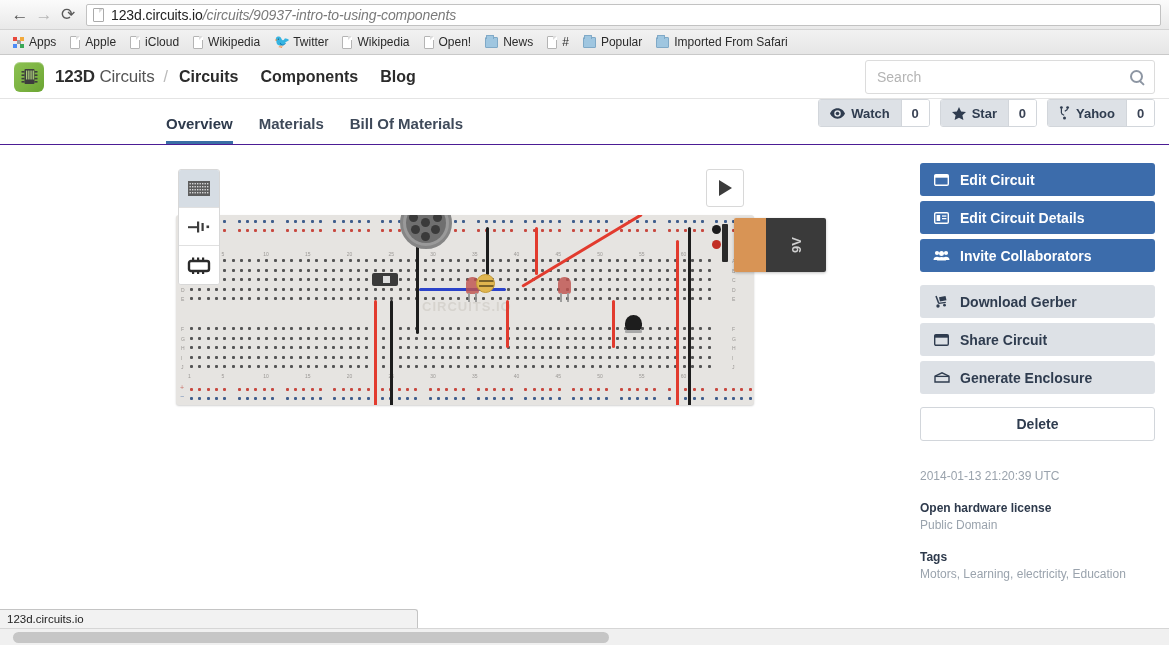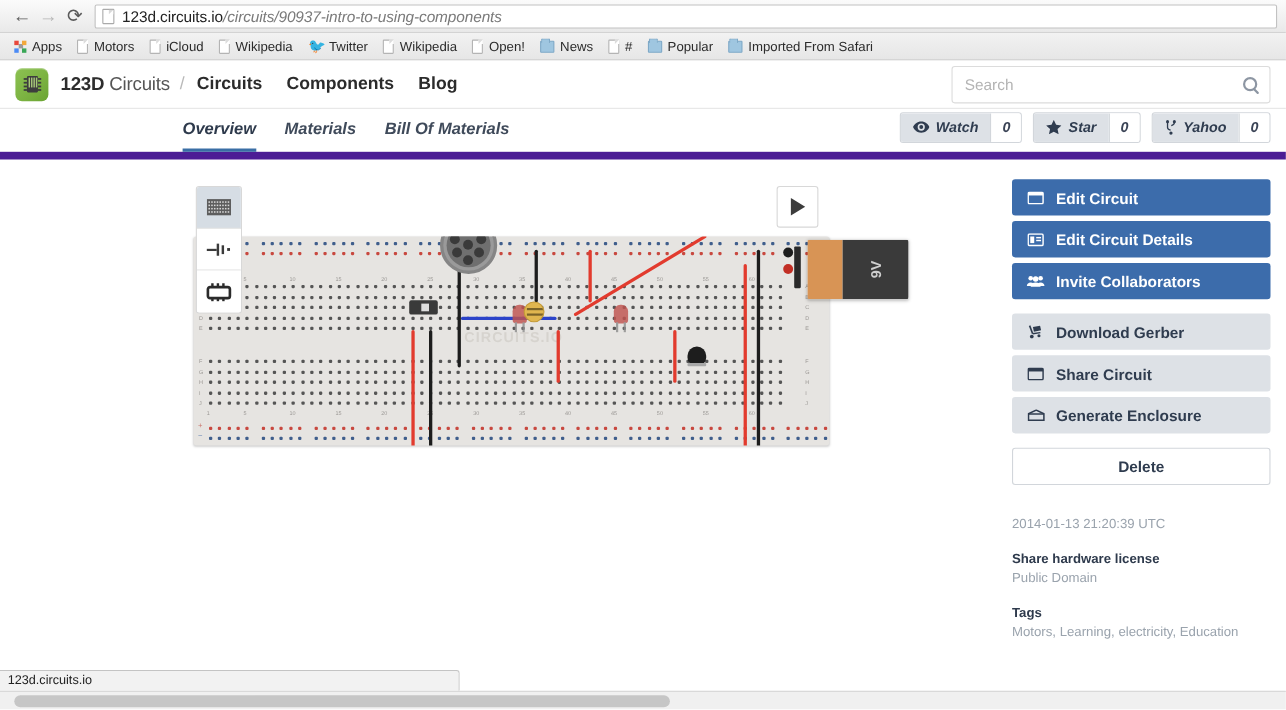--- a/index.html
+++ b/index.html
@@ -125,25 +125,24 @@
   .mag {
     width:13px;height:13px;border:2px solid #8d96a3;border-radius:50%;
     position:relative; flex:none;
   }
   .mag:after{content:'';position:absolute;width:2px;height:6px;background:#8d96a3;
     right:-2px;bottom:-5px;transform:rotate(-45deg);border-radius:1px;}
 
   
   #repo-bar {
     height:46px; background:#fff;
-    display:flex; align-items:center;
+    display:flex; align-items:flex-start;
     padding: 0 14px 0 166px;
-    border-bottom:7px solid #4c1d95;
+    border-bottom:1px solid #4c1d95;
     position:relative;
-    font-style:italic;
   }
   #tabs { display:flex; align-items:flex-end; gap:0; height:100%; }
   .tab {
     font-size:15px; font-weight:bold; color:#3f4a5a;
     padding: 0 0 9px 0; margin-right:26px;
     border-bottom: 3px solid transparent;
     white-space:nowrap;
   }
   .tab.active { border-bottom-color:#3a6ea5; color:#2e3a4c; }
   #social-actions { margin-left:auto; display:flex; gap:10px; padding-bottom:6px;}
@@ -351,21 +350,21 @@
       </div>
     </div>
 
     <div id="bookmarks-bar">
       <div class="bm">
         <span class="ico-apps"></span>
         <span class="bm-label">Apps</span>
       </div>
       <div class="bm">
         <span class="ico-doc"></span>
-        <span class="bm-label">Motors</span>
+        <span class="bm-label">Apple</span>
       </div>
       <div class="bm">
         <span class="ico-doc"></span>
         <span class="bm-label">iCloud</span>
       </div>
       <div class="bm">
         <span class="ico-doc"></span>
         <span class="bm-label">Wikipedia</span>
       </div>
       <div class="bm">
@@ -1606,21 +1605,21 @@
 
       <div class="btn danger-outline">
         <span>Delete</span>
       </div>
 
       <div id="meta">
         <div class="meta-block">
           <div class="meta-value">2014-01-13 21:20:39 UTC</div>
         </div>
         <div class="meta-block">
-          <div class="meta-label">Share hardware license</div>
+          <div class="meta-label">Open hardware license</div>
           <div class="meta-value">Public Domain</div>
         </div>
         <div class="meta-block">
           <div class="meta-label">Tags</div>
           <div class="meta-value">Motors, Learning, electricity, Education</div>
         </div>
       </div>
     </div>
   </div>
 

